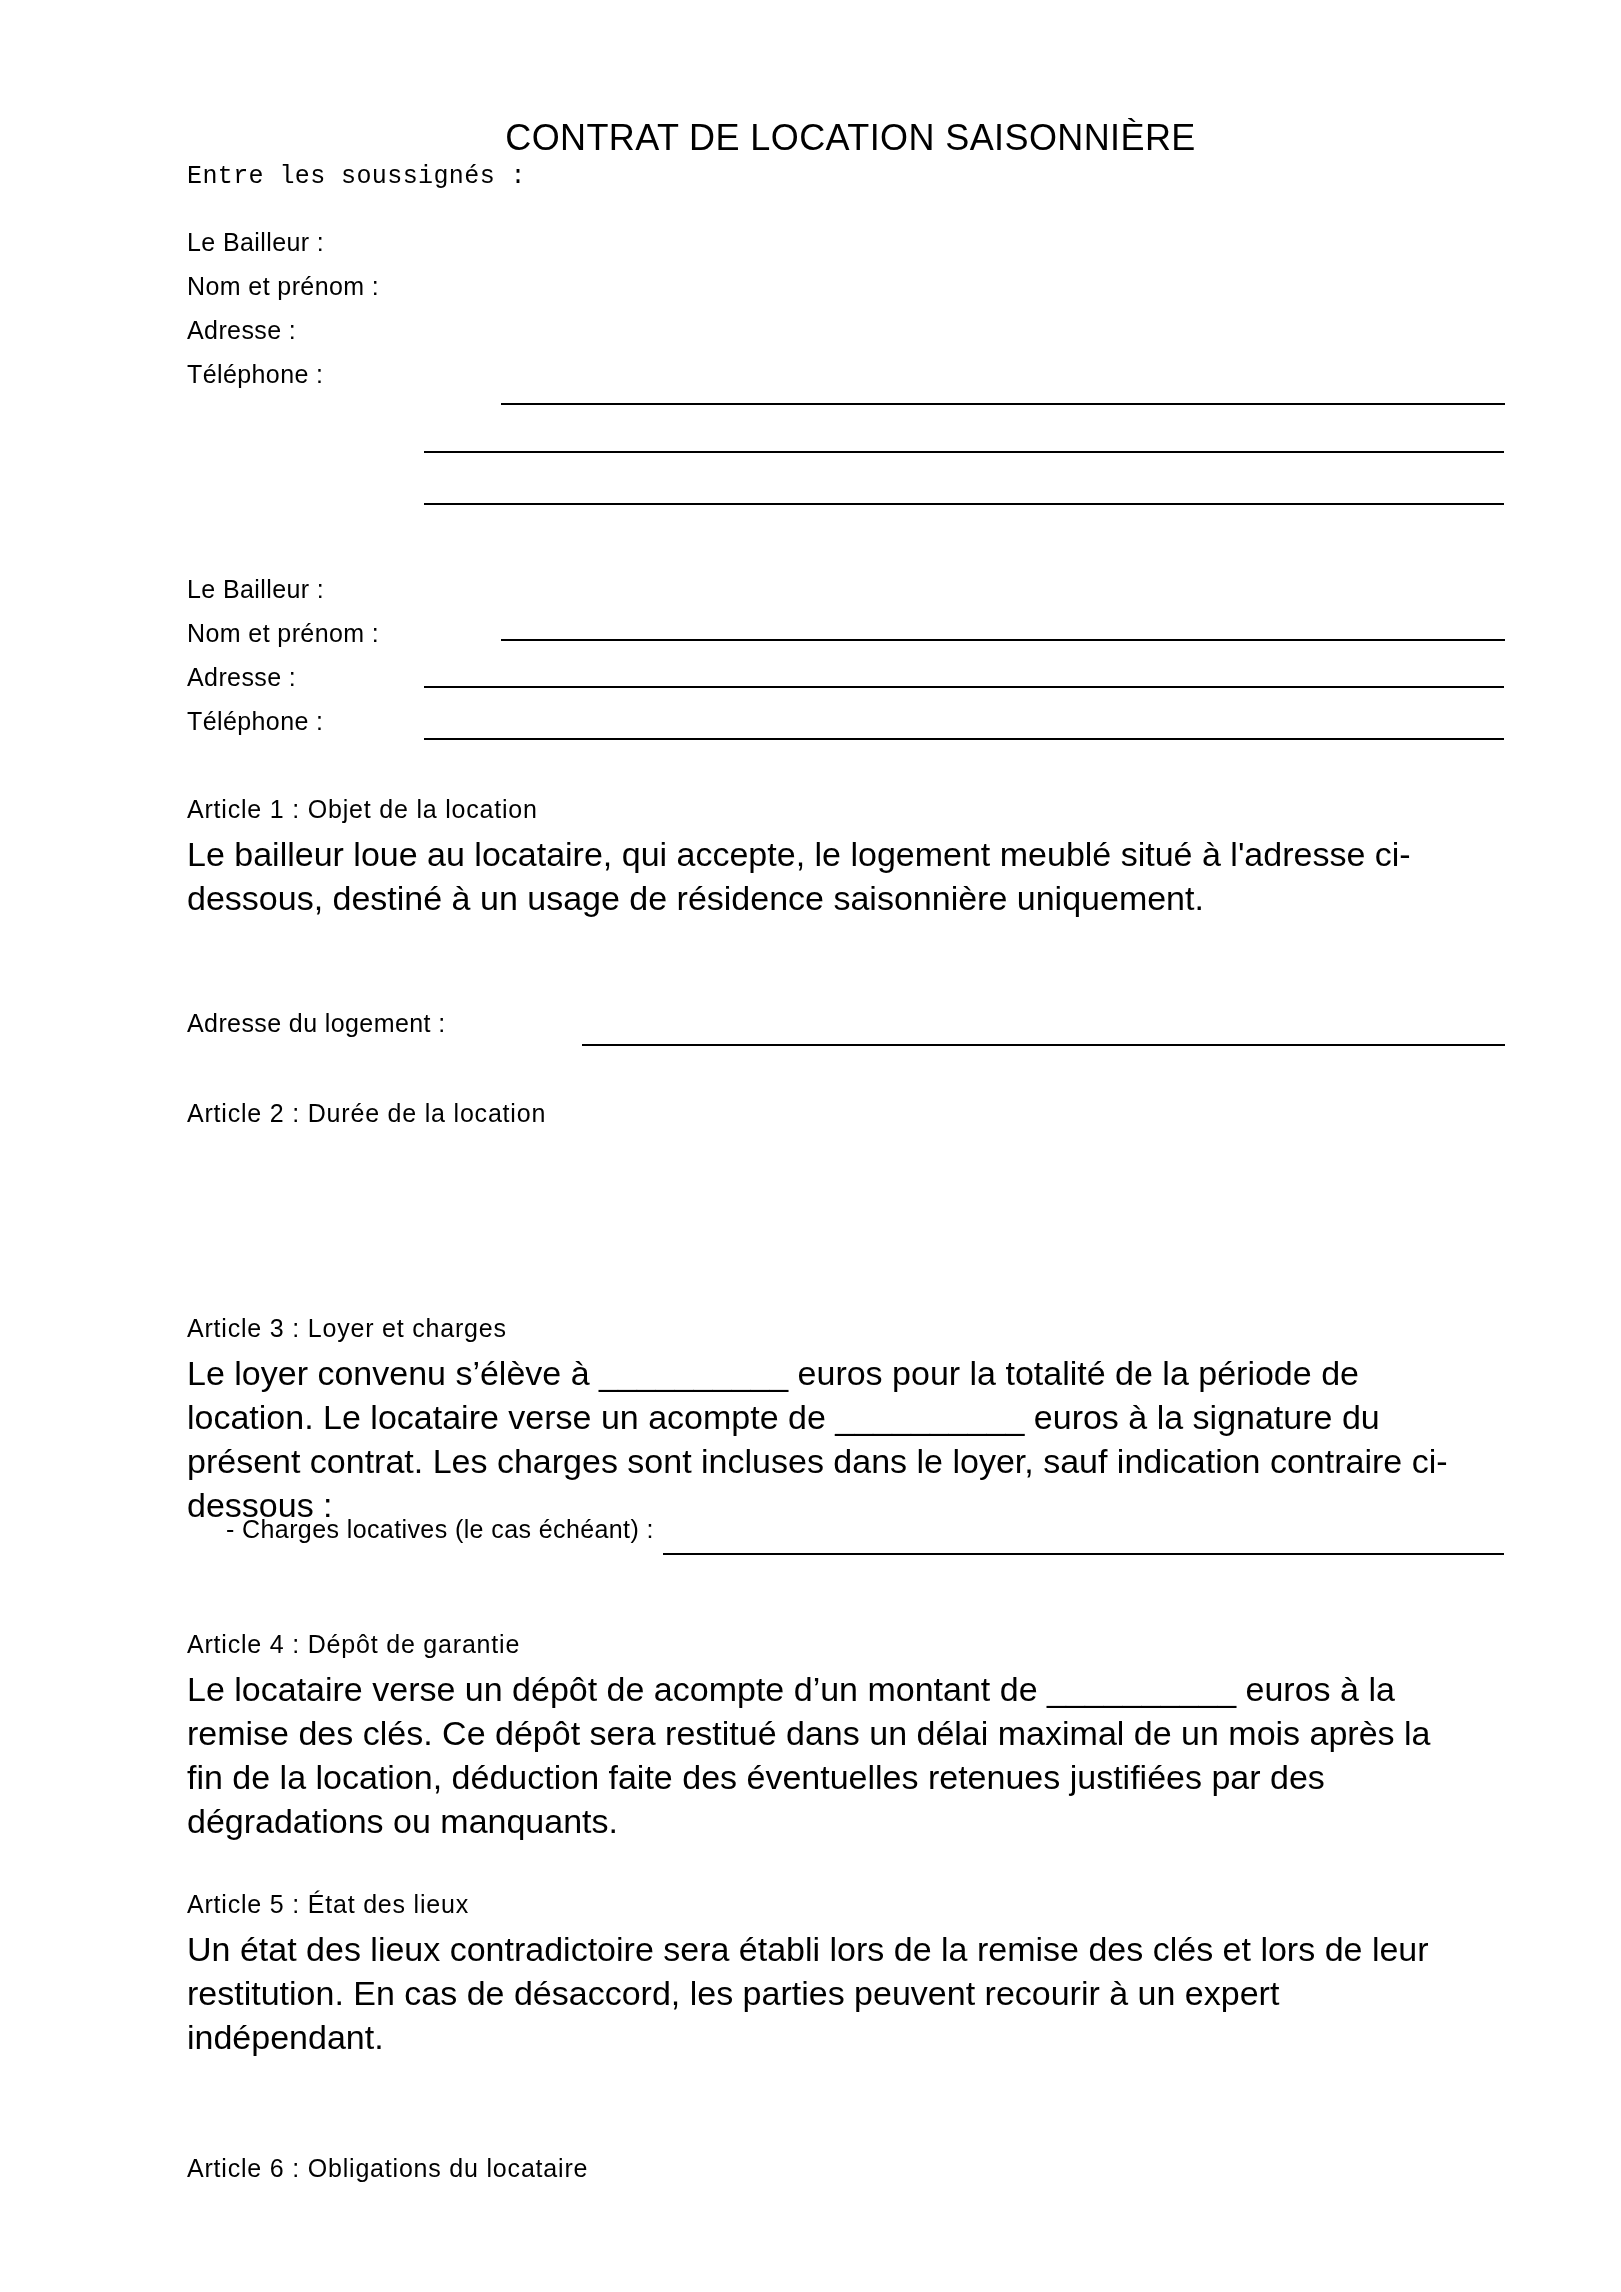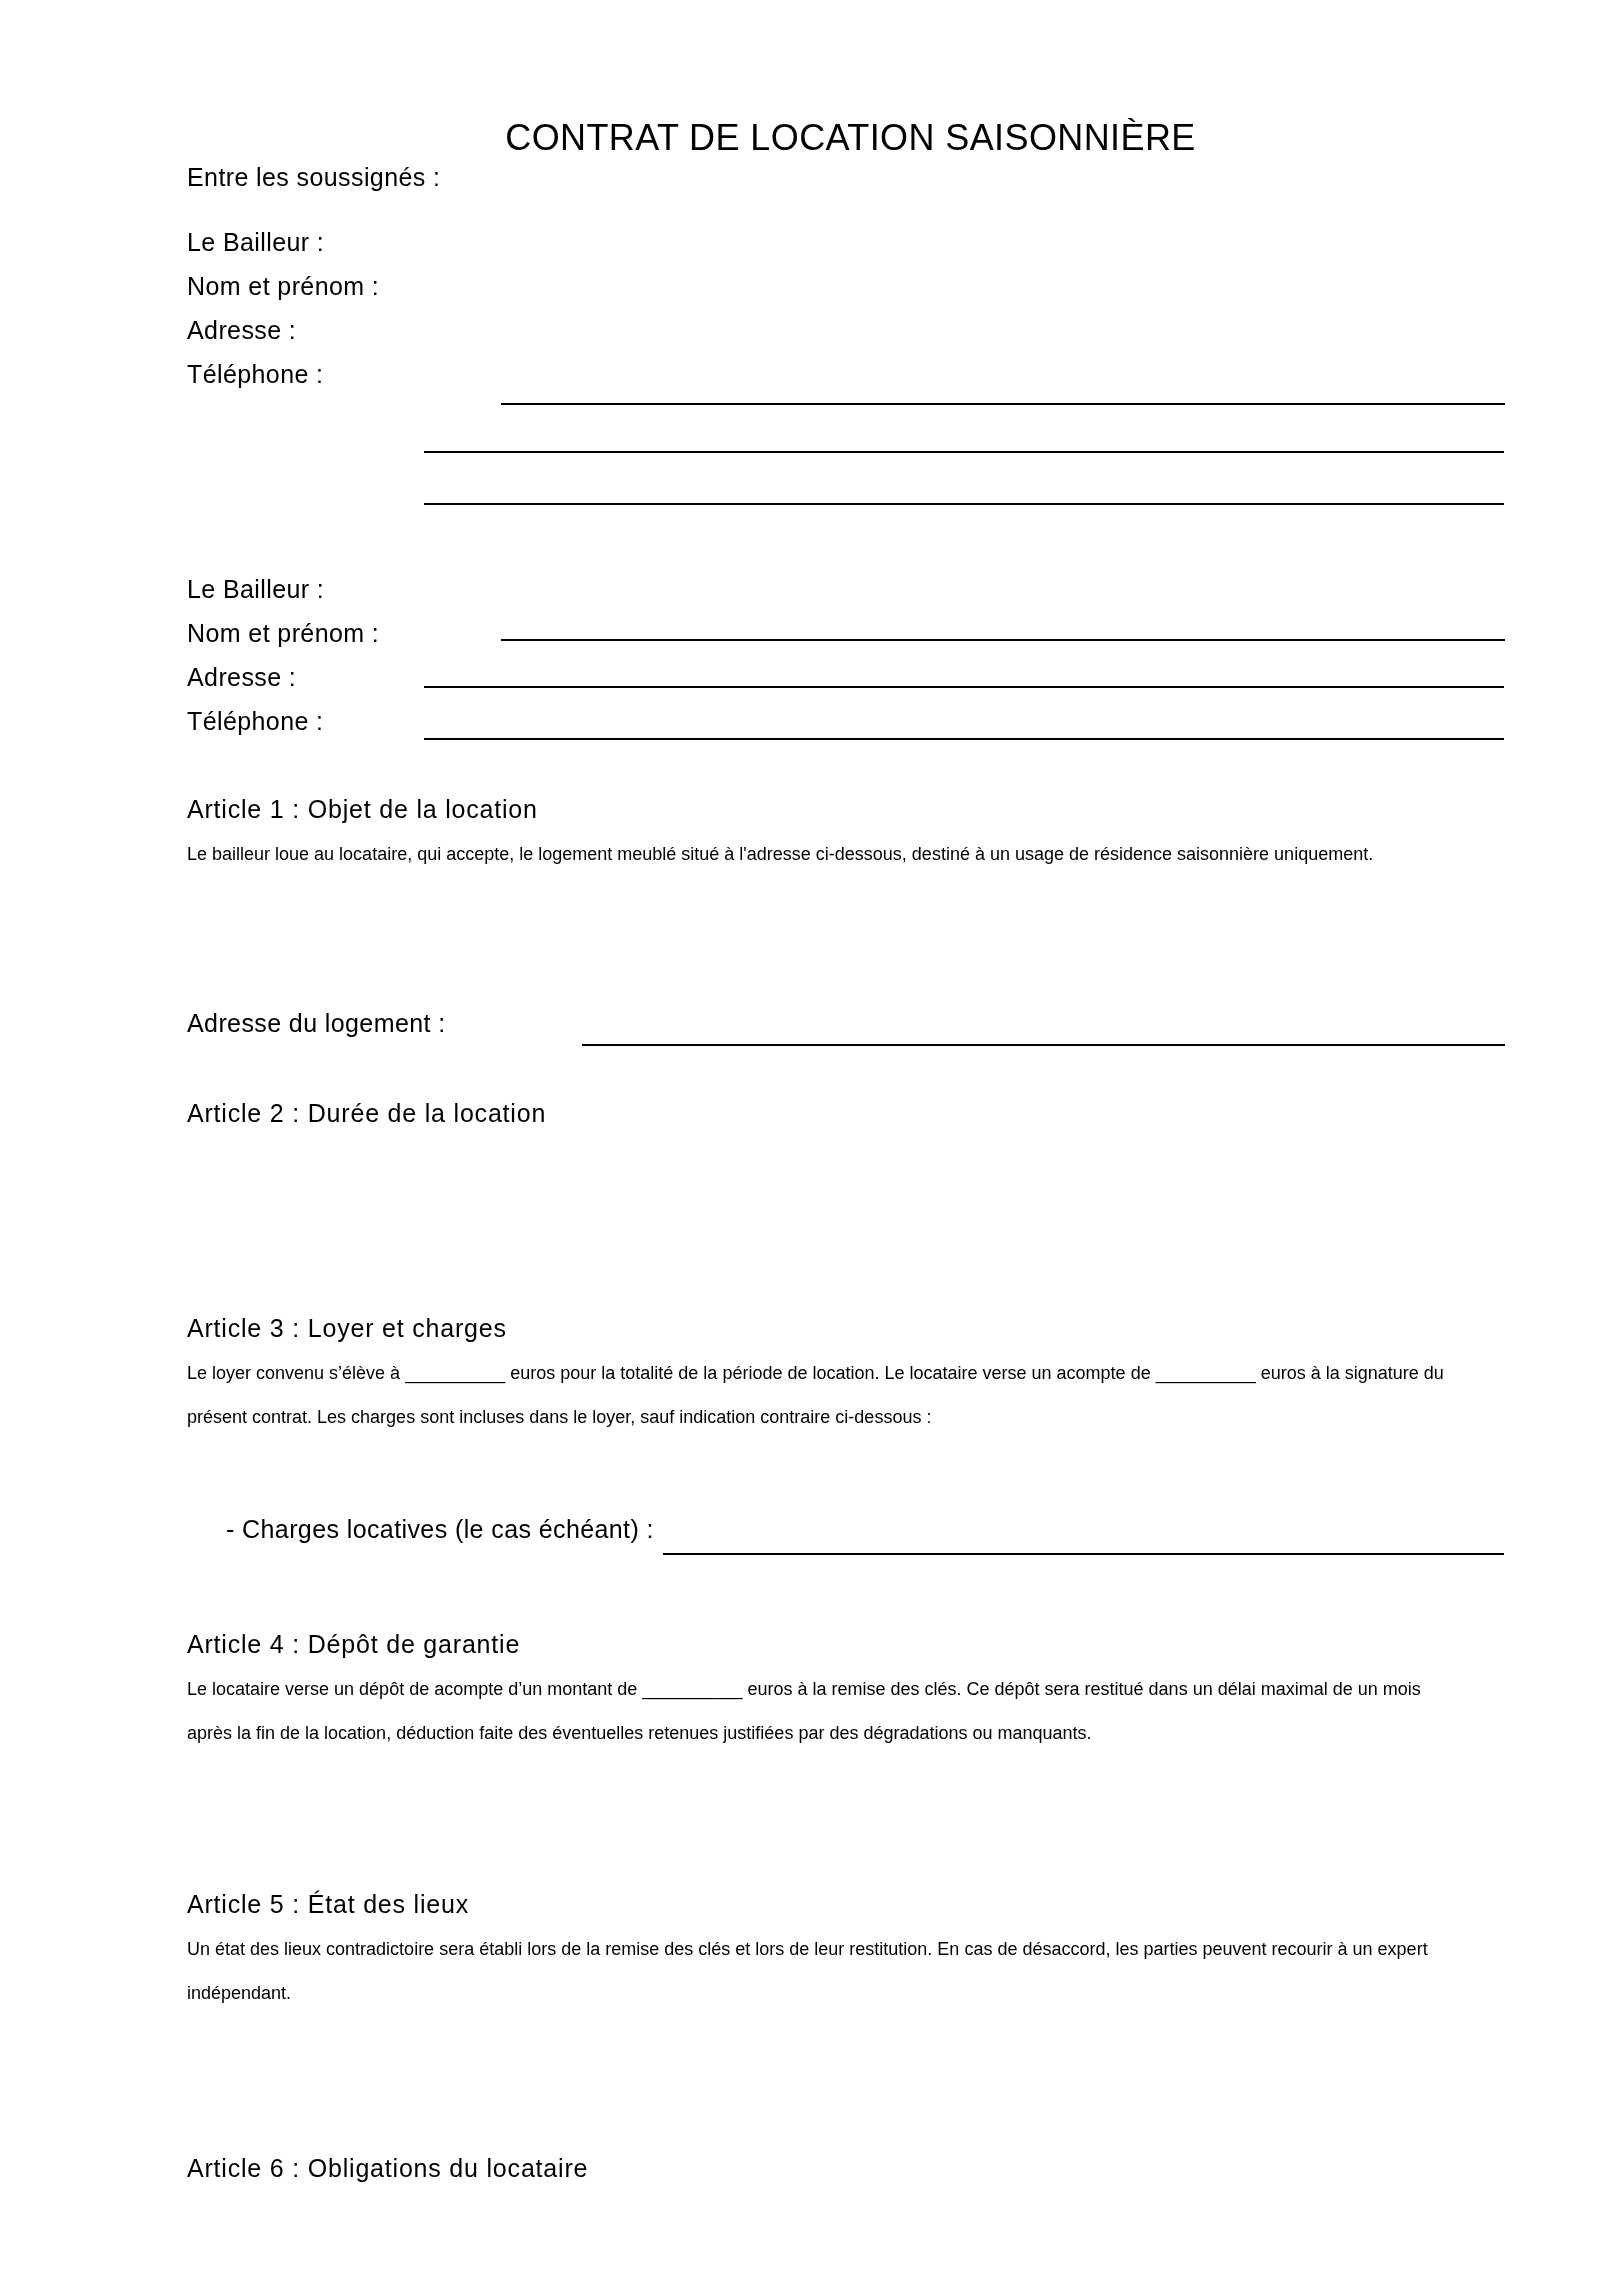--- a/index.html
+++ b/index.html
@@ -31,21 +31,21 @@
     text-align: center;
     font-size: 36px;
     font-weight: 400;
     letter-spacing: 0.4px;
     line-height: 1.2;
   }
   .para {
     position: absolute;
     left: 147px;
     width: 1264px;
-    font-size: 18px;
+    font-size: 34px;
     line-height: 44px;
     font-weight: 400;
     text-align: left;
   }
   .art-head {
     position: absolute;
     left: 147px;
     font-size: 25px;
     line-height: 44px;
     font-weight: 400;
@@ -68,21 +68,21 @@
     border-top: 2.9px solid #000000;
   }
 </style>
 </head>
 <body>
 
 <div class="page">
 
   <div class="doc-title">CONTRAT DE LOCATION SAISONNIÈRE</div>
 
-  <div class="lbl" style="top:155px;">Entre les soussignés :</div>
+  <div class="lbl" style="top:155px;font-family:Liberation Mono, monospace;">Entre les soussignés :</div>
 
   <div class="lbl" style="top:220px;">Le Bailleur :</div>
 
   <div class="lbl" style="top:264px;">Nom et prénom :</div>
   <div class="rule" style="left:461px; top:403px; width:1004px;"></div>
 
   <div class="lbl" style="top:308px;">Adresse :</div>
   <div class="rule" style="left:384px; top:451px; width:1080px;"></div>
 
   <div class="lbl" style="top:352px;">Téléphone :</div>

